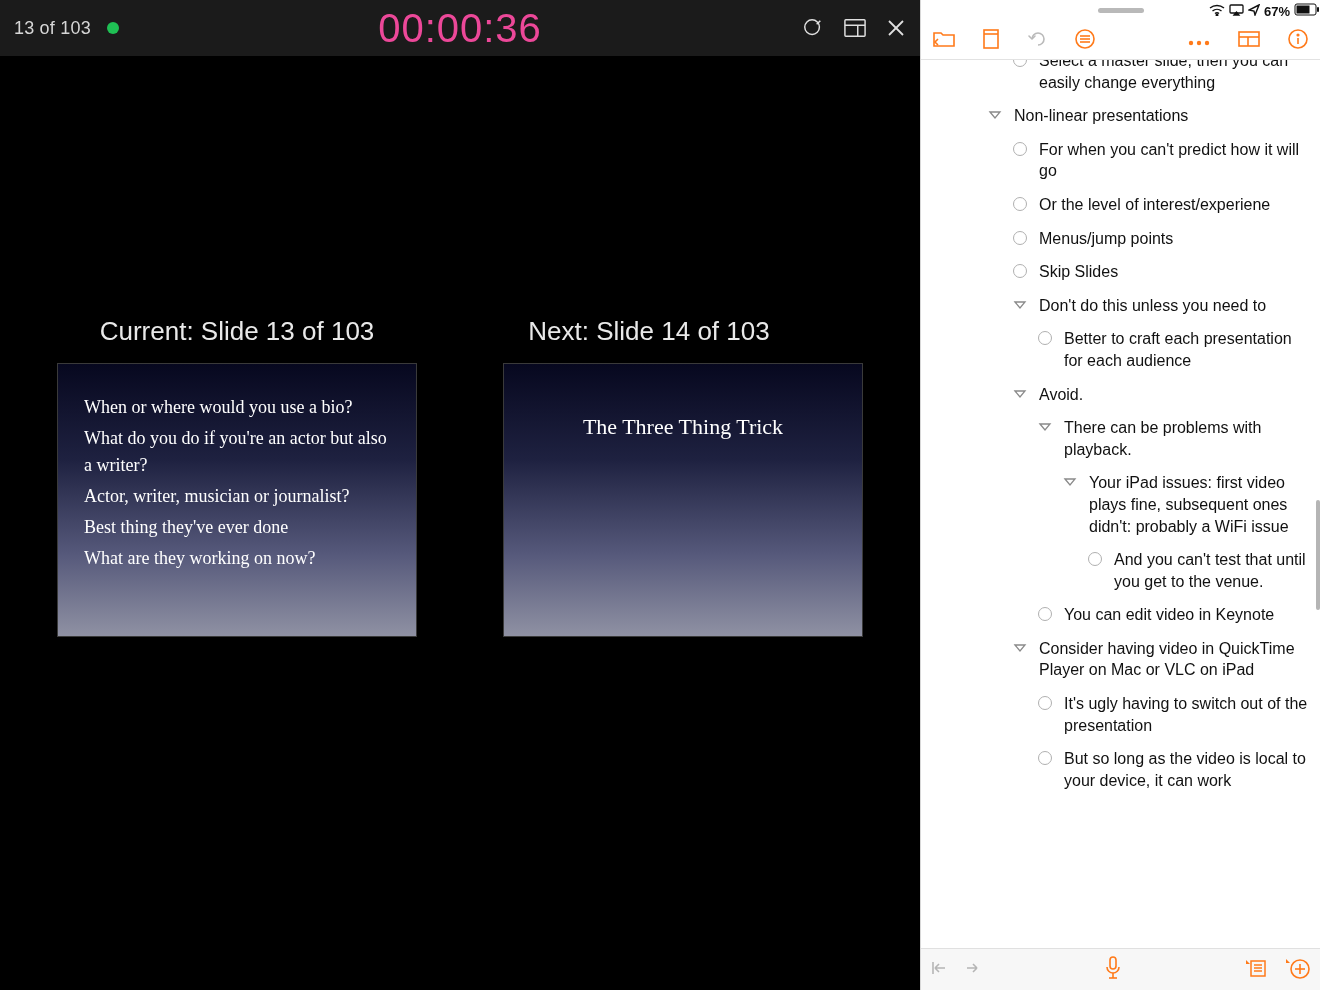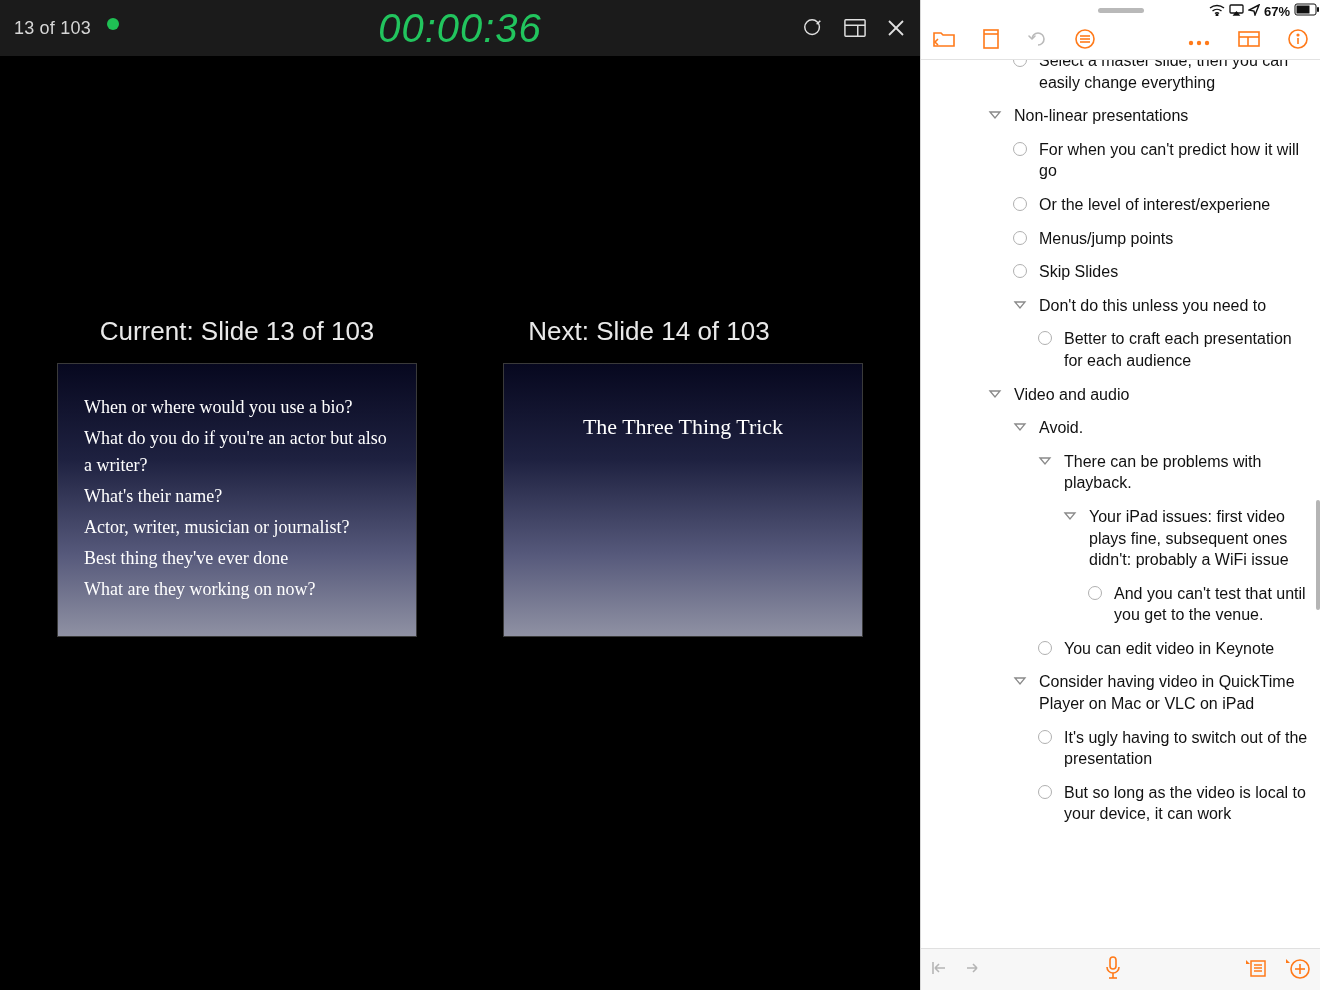--- a/index.html
+++ b/index.html
@@ -1,24 +1,24 @@
 <!DOCTYPE html>
 <html><head>
 <meta charset="utf-8">
 <style>
   * { margin: 0; padding: 0; box-sizing: border-box; }
   html, body { width: 1320px; height: 990px; overflow: hidden; font-family: -apple-system, "Helvetica Neue", Arial, sans-serif; }
   .app { display: flex; width: 100%; height: 100%; }
   
   .presenter { width: 920px; height: 100%; background: #000; color: #e9e9e9; display: flex; flex-direction: column; }
   .pres-top { height: 56px; background: #1b1b1b; display: flex; align-items: center; justify-content: space-between; padding: 0 14px; }
-  .pres-left { display: flex; align-items: flex-start; gap: 16px; }
+  .pres-left { display: flex; align-items: center; gap: 16px; }
   .pres-counter { font-size: 18px; color: #d6d6d6; letter-spacing: 0.2px; }
   .dot-green { width: 12px; height: 12px; border-radius: 50%; background: #1fc054; display: inline-block; }
-  .pres-timer { position: absolute; left: 50%; transform: translateX(-50%); font-size: 40px; font-weight: 300; letter-spacing: 1px; color: #22c55e; font-style: italic; }
+  .pres-timer { position: absolute; left: 50%; transform: translateX(-50%); font-size: 40px; font-weight: 300; letter-spacing: 1px; color: #ec4899; }
   .pres-right { display: flex; align-items: center; gap: 20px; }
   .icon { display: inline-flex; align-items: center; justify-content: center; }
   .icon svg { display: block; }
   .slides-wrap { flex: 1; display: flex; flex-direction: column; align-items: center; }
   .headers { display: flex; gap: 52px; margin-top: 260px; width: 100%; justify-content: center; }
   .slide-col { display: flex; flex-direction: column; align-items: flex-start; }
   .slide-label { font-size: 26px; color: #e9e9e9; font-weight: 300; margin-bottom: 16px; text-align: center; width: 360px; }
   .slide-box { width: 360px; height: 274px; border: 1px solid #3a3a3a; background: linear-gradient(180deg, #07081f 0%, #1e2140 35%, #56597b 70%, #8f91a3 100%); padding: 30px 26px 16px 26px; font-family: Georgia, "Times New Roman", serif; }
   .slide-box.next { display: flex; align-items: flex-start; justify-content: center; padding-top: 50px; margin-left: 34px; }
   .slide-line { color: #fff; font-size: 18px; line-height: 1.5; margin-bottom: 4px; }
@@ -82,21 +82,20 @@
       </div>
     </div>
 
     <div class="slides-wrap">
       <div class="slides-row headers">
         <div class="slide-col">
           <div class="slide-label">Current: Slide 13 of 103</div>
           <div class="slide-box" id="current-slide">
               <div class="slide-line">When or where would you use a bio?</div>
               <div class="slide-line">What do you do if you're an actor but also a writer?</div>
-              <div class="slide-line">What's their name?</div>
               <div class="slide-line">Actor, writer, musician or journalist?</div>
               <div class="slide-line">Best thing they've ever done</div>
               <div class="slide-line">What are they working on now?</div>
             </div>
         </div>
         <div class="slide-col">
           <div class="slide-label">Next: Slide 14 of 103</div>
           <div class="slide-box next">
             <div class="slide-title">The Three Thing Trick</div>
           </div>
@@ -235,29 +234,20 @@
             <svg width="14" height="14" viewBox="0 0 14 14">
               <path d="M2 4l5 6 5-6z" fill="none" stroke="#8a8a8a" stroke-width="1.3"></path>
             </svg>
           </span>
           <div class="row-text">Don't do this unless you need to</div>
         </div>
         <div class="row">
           <span class="ind" style="width: 105px;"></span>
           <span class="circ" style="margin-top: 3px;"></span>
           <div class="row-text">Better to craft each presentation for each audience</div>
-        </div>
-        <div class="row">
-          <span class="ind" style="width: 55px;"></span>
-          <span class="tri" style="margin-top: 3px;">
-            <svg width="14" height="14" viewBox="0 0 14 14">
-              <path d="M2 4l5 6 5-6z" fill="none" stroke="#8a8a8a" stroke-width="1.3"></path>
-            </svg>
-          </span>
-          <div class="row-text">Video and audio</div>
         </div>
         <div class="row">
           <span class="ind" style="width: 80px;"></span>
           <span class="tri" style="margin-top: 3px;">
             <svg width="14" height="14" viewBox="0 0 14 14">
               <path d="M2 4l5 6 5-6z" fill="none" stroke="#8a8a8a" stroke-width="1.3"></path>
             </svg>
           </span>
           <div class="row-text">Avoid.</div>
         </div>

